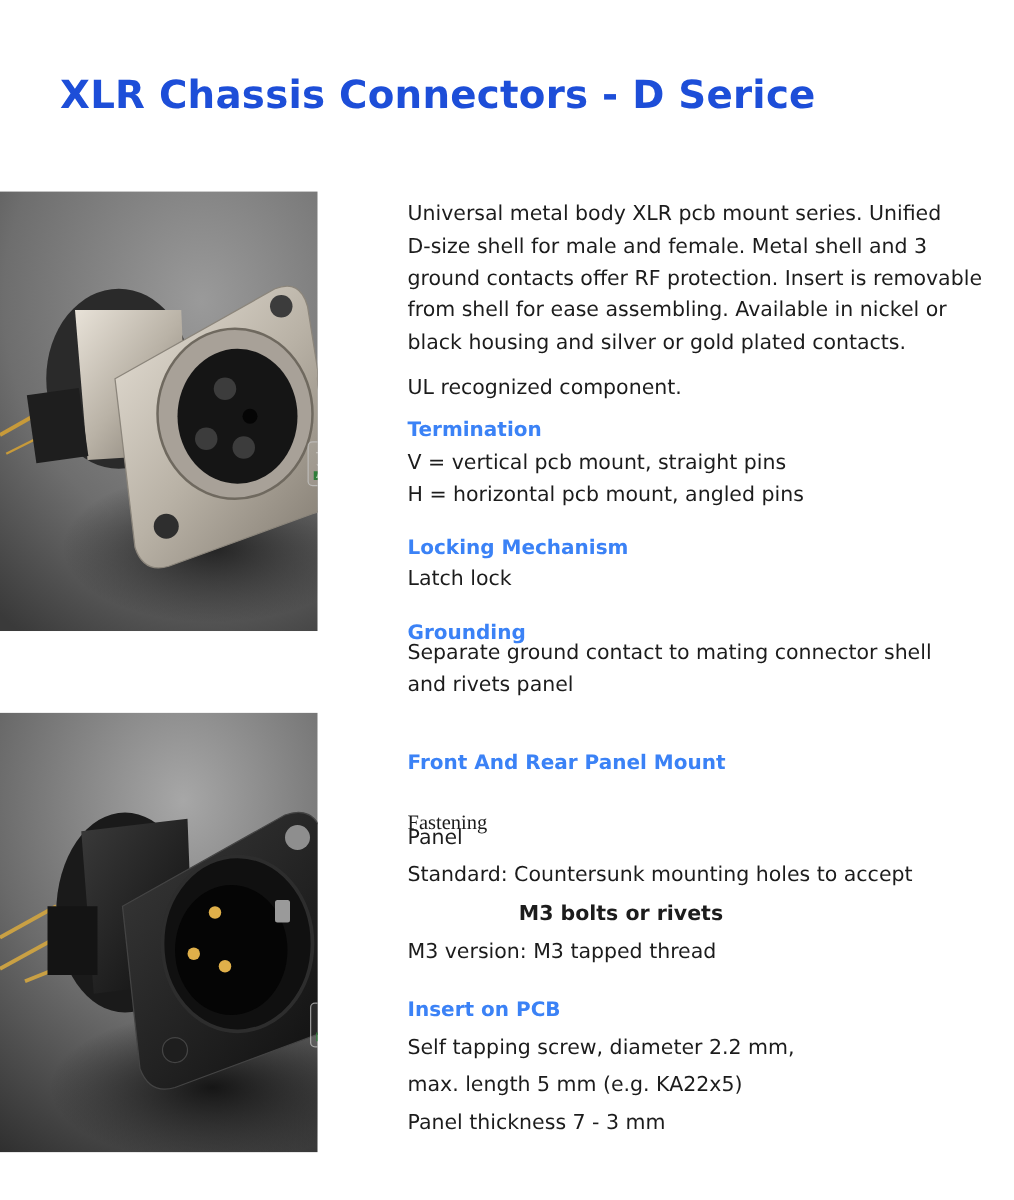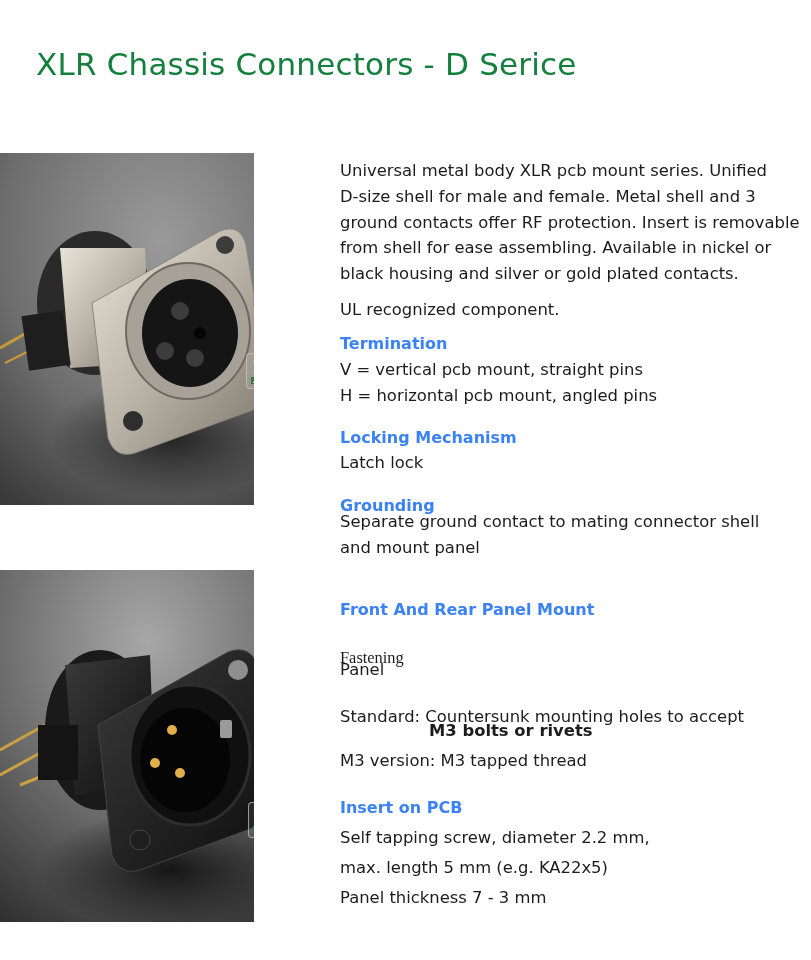--- a/index.html
+++ b/index.html
@@ -2,33 +2,33 @@
 <html><head>
   <meta charset="utf-8">
   <style>
     html, body { margin: 0; padding: 0; background: #ffffff; }
     body {
       width: 811px; height: 960px; position: relative; overflow: hidden;
       font-family: "DejaVu Sans", "Liberation Sans", sans-serif;
       color: #1a1a1a;
     }
     .title {
-      position: absolute; left: 36px; top: 46px; margin: 0;
-      font-size: 31px; font-weight: normal; color: #15803d; letter-spacing: 0.2px;
+      position: absolute; left: 36px; top: 46px; margin: 12px;
+      font-size: 31px; font-weight: bold; color: #1d4ed8; letter-spacing: 0.2px;
       white-space: nowrap;
     }
     .photo {
       position: absolute; left: 0; width: 254px; overflow: hidden;
     }
     .photo svg { display: block; }
     .photo-1 { top: 153px; height: 352px; }
     .photo-2 { top: 570px; height: 352px; }
 
     .text-col { position: absolute; left: 326px; font-size: 16.4px; color: #1c1c1c; }
-    .line { position: absolute; left: 0; white-space: nowrap; line-height: 20px; margin-left: 14px; }
+    .line { position: absolute; left: 0; white-space: nowrap; line-height: 20px; }
     .h { font-weight: bold; color: #3b82f6; font-size: 16px; }
     .watermark {
       position: absolute; width: 84px; height: 34px; border: 1px solid rgba(200,200,200,0.7);
       border-radius: 4px; background: rgba(255,255,255,0.08);
     }
     .wm-badge {
       position: absolute; left: 4px; bottom: 4px; font-size: 6px; color: #e8ffe8;
       background: #2f7d3a; padding: 0 2px; font-family: "DejaVu Sans", sans-serif; font-weight: bold;
     }
     .wm-cn { position: absolute; left: 6px; top: 3px; font-size: 13px; color: rgba(235,235,235,0.85); }
@@ -149,28 +149,28 @@
   </div>
 
   <div>
     <div class="line h" style="top:428px;">Locking Mechanism</div>
     <div class="line" style="top:453px;">Latch lock</div>
   </div>
 
   <div>
     <div class="line h" style="top:496px;">Grounding</div>
     <div class="line" style="top:512px;">Separate ground contact to mating connector shell</div>
-    <div class="line" style="top:538px;">and mount panel</div>
+    <div class="line" style="top:538px;">and rivets panel</div>
   </div>
 
   <div>
     <div class="line h" style="top:600px;">Front And Rear Panel Mount</div>
     <div class="line" style="top:648px;font-family:Liberation Serif, serif;">Fastening</div>
     <div class="line" style="top:660px;">Panel</div>
-    <div class="line" style="top:707px;">Standard: Countersunk mounting holes to accept</div>
+    <div class="line" style="top:690px;">Standard: Countersunk mounting holes to accept</div>
     <div class="line" style="top:721px; left:89px;font-weight:bold;">M3 bolts or rivets</div>
     <div class="line" style="top:751px;">M3 version: M3 tapped thread</div>
   </div>
 
   <div>
     <div class="line h" style="top:798px;">Insert on PCB</div>
     <div class="line" style="top:828px;">Self tapping screw, diameter 2.2 mm,</div>
     <div class="line" style="top:858px;">max. length 5 mm (e.g. KA22x5)</div>
     <div class="line" style="top:888px;">Panel thickness 7 - 3 mm</div>
   </div>

